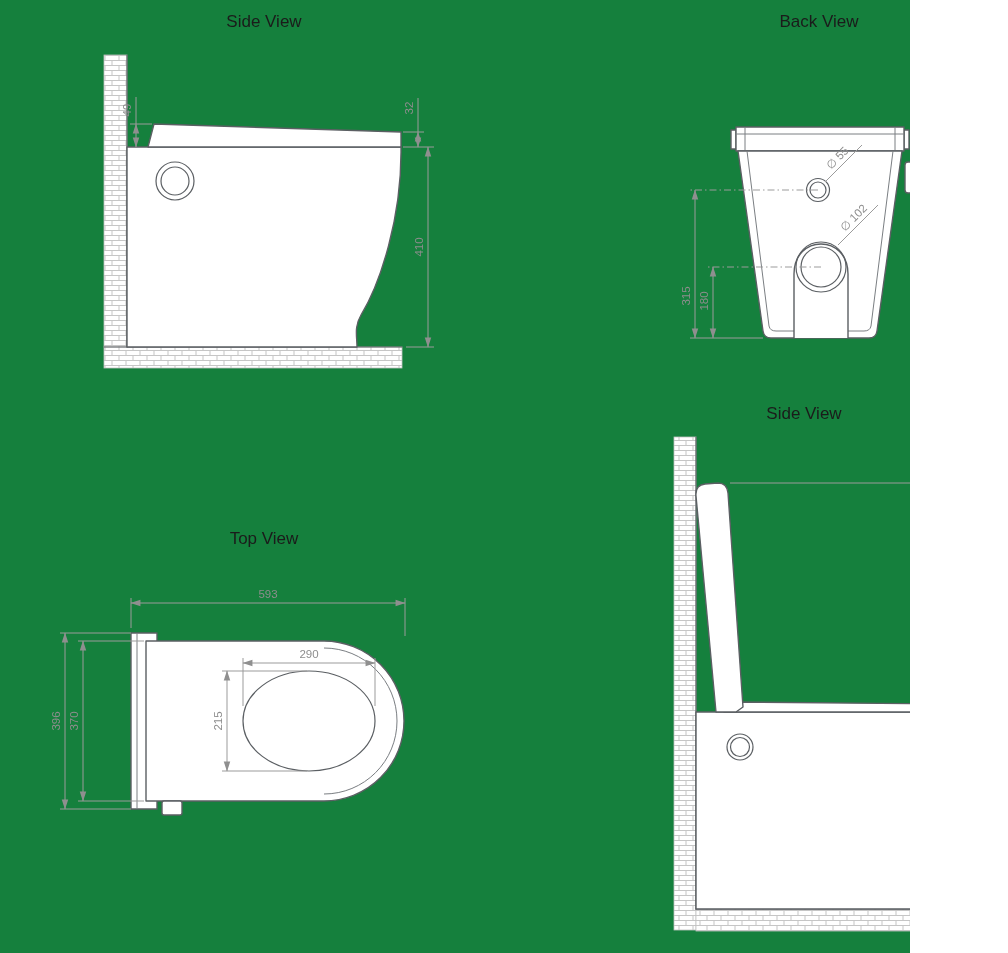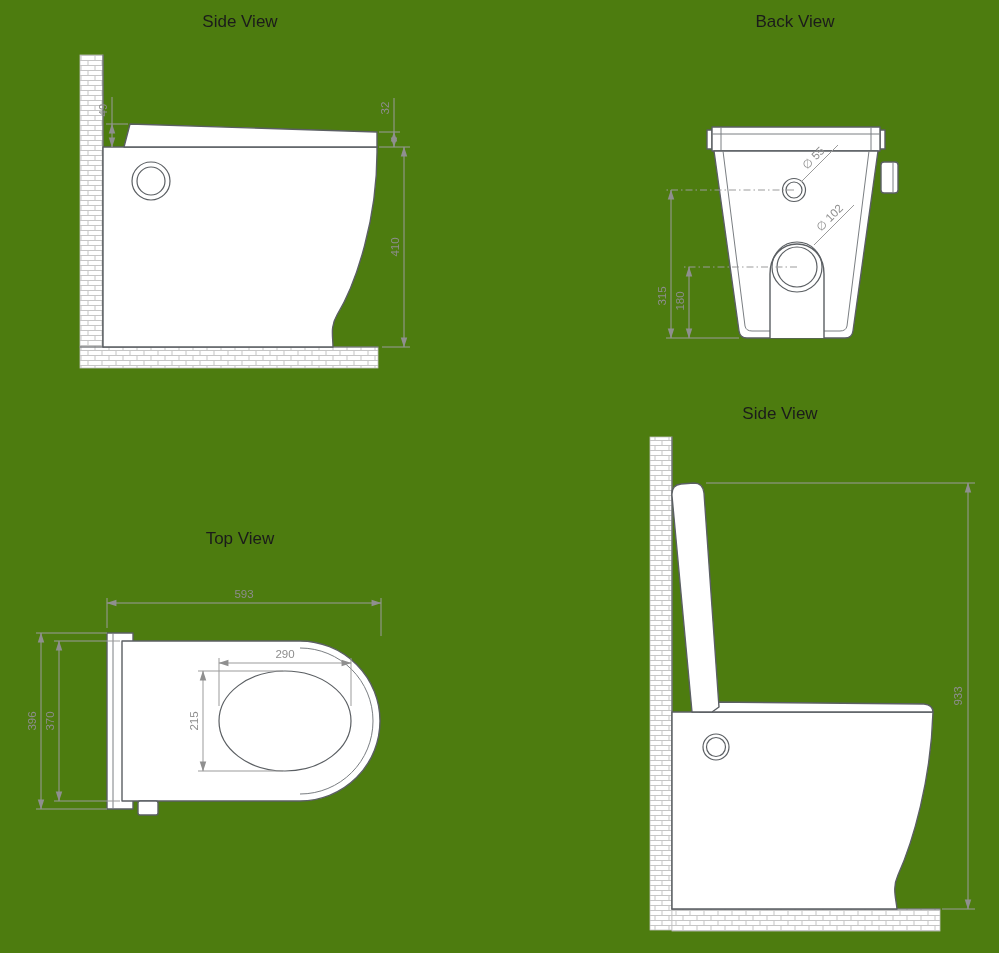--- a/index.html
+++ b/index.html
@@ -1,17 +1,17 @@
 <!DOCTYPE html>
 <html><head>
 <meta charset="utf-8">
 <style>
   html,body{margin:0;padding:0;background:#ffffff;}
-  .page{position:relative;width:999px;height:953px;background:#4d7c0f;overflow:hidden;
-        font-family:"Liberation Sans",sans-serif;}
+  .page{position:relative;width:886px;height:953px;background:#15803d;overflow:hidden;
+        font-family:"Liberation Sans",sans-serif;padding-left:24px;}
   svg{display:block;}
   .title{font-family:"Liberation Sans",sans-serif;font-size:17px;fill:#1b1b1b;}
   .dimtext{font-family:"Liberation Sans",sans-serif;font-size:11.5px;fill:#8d8d8d;}
   .obj{fill:#ffffff;stroke:#5b5f63;stroke-width:1.4;stroke-linejoin:round;}
   .objline{fill:none;stroke:#5b5f63;stroke-width:1.2;stroke-linejoin:round;stroke-linecap:round;}
   .thin{fill:none;stroke:#7a7e82;stroke-width:1;}
   .dim{fill:none;stroke:#9b9b9b;stroke-width:1;}
   .dimarr{fill:none;stroke:#9b9b9b;stroke-width:1;marker-start:url(#dimArrow);marker-end:url(#dimArrow);}
   .center{fill:none;stroke:#9b9b9b;stroke-width:1;stroke-dasharray:7 3 1.5 3;}
   .hatchrect{fill:url(#brick);stroke:#c2c2c2;stroke-width:0.8;}

